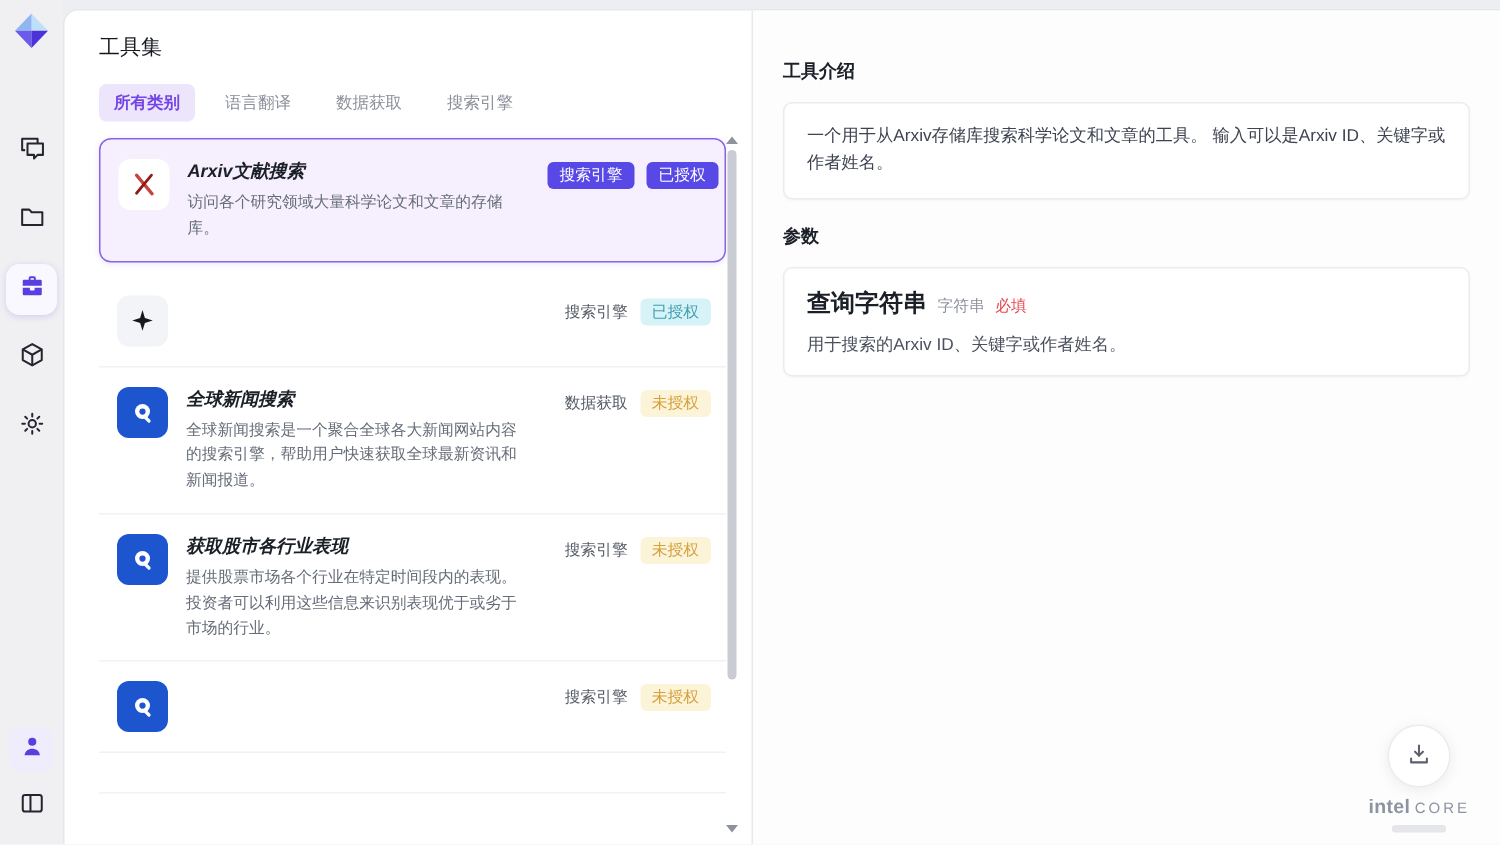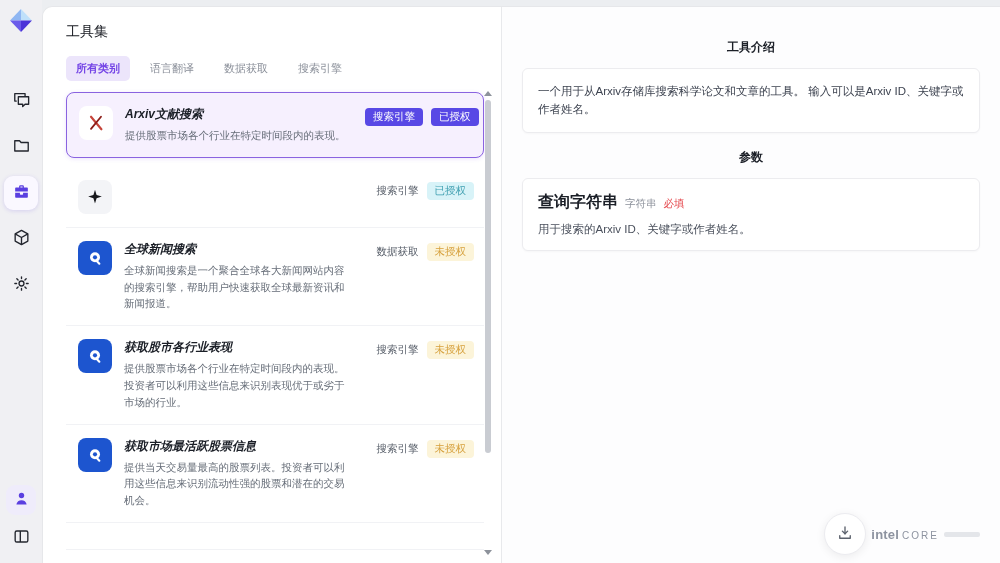--- a/index.html
+++ b/index.html
@@ -48,30 +48,30 @@
   
   .scrollbar { position:absolute; top:84px; bottom:8px; right:9px; width:8px; }
   .sb-arrow { width:0; height:0; border-left:4px solid transparent; border-right:4px solid transparent; margin:0 auto; cursor:pointer; }
   .sb-arrow.up { border-bottom:5px solid #8d929b; }
   .sb-arrow.down { border-top:5px solid #8d929b; position:absolute; bottom:0; left:0; }
   .sb-thumb { width:6px; margin:4px auto 0; height:76%; background:#c9ccd2; border-radius:3px; cursor:grab; }
 
   
   .detail-panel { flex:1; border-left:1px solid #e8e9ec; background:#fdfdfe; padding:16px 20px; position:relative; }
   .detail-title { font-size:14px; font-weight:bold; color:#15181f; margin-bottom:20px; }
-  .section-h { font-size:12px; font-weight:bold; color:#1b1f27; margin:16px 0 12px;text-align:center; }
+  .section-h { font-size:12px; font-weight:bold; color:#1b1f27; margin:16px 0 12px; }
   .box { background:#fff; border:1px solid #ececef; border-radius:6px; padding:13px 15px; box-shadow:0 1px 2px rgba(0,0,0,.03); }
   .intro-text { font-size:11.5px; color:#3d4350; line-height:1.6; }
   .param-head { display:flex; align-items:baseline; gap:7px; }
   .param-name { font-size:16px; font-weight:bold; color:#1b1f27; }
   .param-type { font-size:10.5px; color:#8b909a; }
   .param-required { font-size:10.5px; color:#e5484d; }
   .param-desc { margin-top:9px; font-size:11.5px; color:#4a505c; }
 
-  .corner { position:absolute; right:20px; bottom:8px; display:flex; align-items:center; gap:5px; }
+  .corner { position:absolute; right:20px; bottom:8px; display:flex; flex-direction:column; align-items:center; gap:5px; }
   .download-btn { width:42px; height:42px; border-radius:50%; background:#fff; border:1px solid #ececf0; box-shadow:0 2px 10px rgba(0,0,0,.07); display:flex; align-items:center; justify-content:center; cursor:pointer; color:#5b616c; }
   .brand { color:#8d93a0; display:flex; align-items:baseline; gap:3px; }
   .b-intel { font-size:13px; font-weight:bold; letter-spacing:.2px; }
   .b-core { font-size:10px; letter-spacing:2px; }
   .brand-sub { width:36px; height:5px; background:#e4e6ea; border-radius:2px; }
 </style>
 </head>
 <body>
 
 <div class="app">
@@ -146,21 +146,21 @@
       <div class="tool-list" id="tool-list">
           <div class="tool-card selected">
             <span class="ticon bg-white">
               <svg viewBox="0 0 24 24" fill="none" stroke-linecap="round">
                 <path d="M6 4.5l12.5 15" stroke="#c6453b" stroke-width="2.6"></path>
                 <path d="M18 4.5L6 19" stroke="#8c1d18" stroke-width="2.2"></path>
               </svg>
             </span>
             <div class="t-main">
               <div class="t-name">Arxiv文献搜索</div>
-              <div class="t-desc">提供股票市场各个行业在特定时间段内的表现。</div>
+              <div class="t-desc">访问各个研究领域大量科学论文和文章的存储库。</div>
             </div>
             <div class="t-side">
               <span class="pill purple">搜索引擎</span>
               <span class="pill purple">已授权</span>
             </div>
           </div>
           <div class="tool-card">
             <span class="ticon">
               <svg viewBox="0 0 24 24" fill="#17181c">
                 <path d="M12 3.2l1.9 6.3 6.3 2-6.3 2-1.9 6.3-1.9-6.3-6.3-2 6.3-2z"></path>
@@ -206,24 +206,20 @@
             </div>
           </div>
           <div class="tool-card">
             <span class="ticon bg-blue">
               <svg viewBox="0 0 24 24">
                 <circle cx="12" cy="11.2" r="6" fill="#ffffff"></circle>
                 <circle cx="12" cy="11.2" r="2.5" fill="#1d55cf"></circle>
                 <path d="M13.8 15.4l3.4 3.4" stroke="#ffffff" stroke-width="2.6" stroke-linecap="round"></path>
               </svg>
             </span>
-            <div class="t-main">
-              <div class="t-name">获取市场最活跃股票信息</div>
-              <div class="t-desc">提供当天交易量最高的股票列表。投资者可以利用这些信息来识别流动性强的股票和潜在的交易机会。</div>
-            </div>
             <div class="t-side">
               <span class="t-cat">搜索引擎</span>
               <span class="pill yellow">未授权</span>
             </div>
           </div>
           <div class="tool-card"></div>
         </div>
       <div class="scrollbar">
         <div class="sb-arrow up"></div>
         <div class="sb-thumb"></div>

